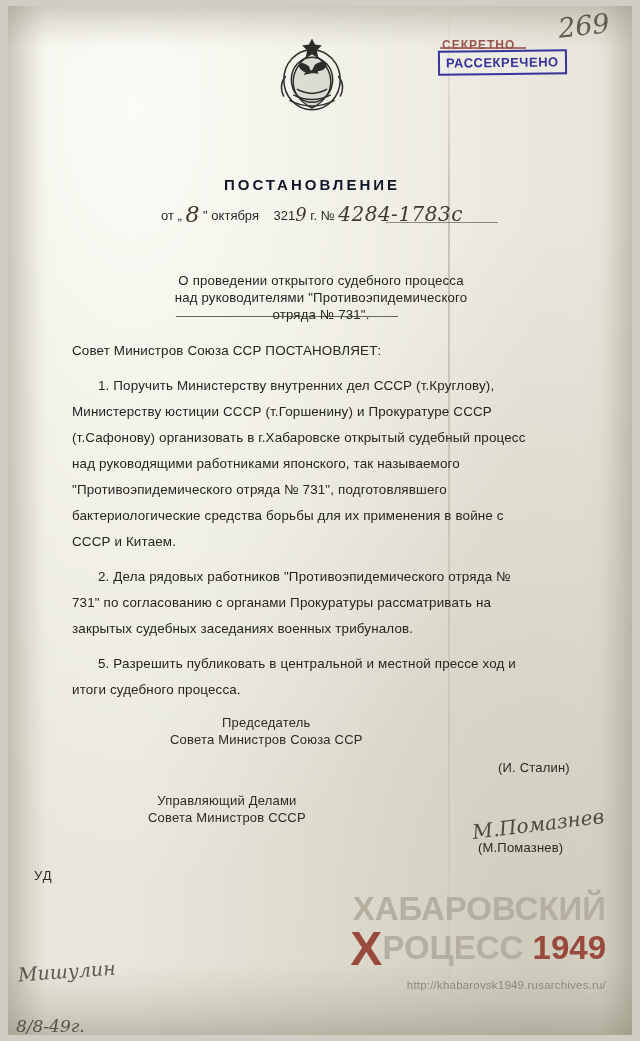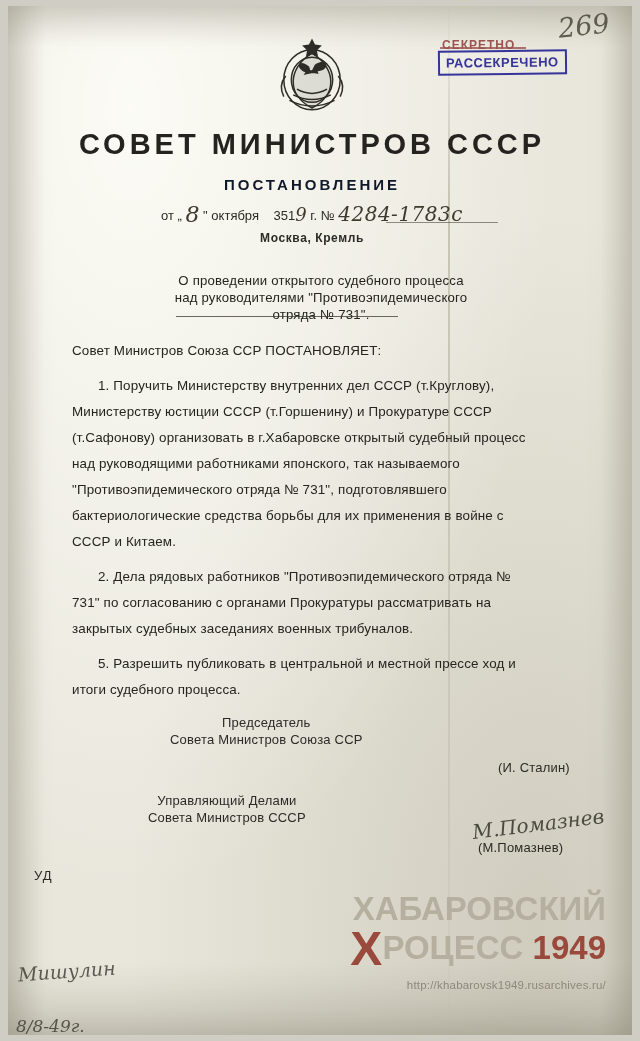--- a/index.html
+++ b/index.html
@@ -350,37 +350,35 @@
         <path d="M34 64 q16 9 32 0"></path>
       </g>
       <g fill="#2e2c27">
         <path d="M50 10 l3.2 6.6 7.3 1 -5.3 5.1 1.3 7.2 -6.5 -3.4 -6.5 3.4 1.3 -7.2 -5.3 -5.1 7.3 -1z"></path>
         <path d="M47 40 c0 0 -7 -6 -10 -3 -3 3 2 8 6 9 l-2 3 8 -2 z"></path>
         <path d="M53 38 c4 -3 10 -5 12 -1 2 4 -4 8 -9 8 l1 3 -8 -2z"></path>
         <rect x="45" y="44" width="10" height="3" rx="1"></rect>
       </g>
     </svg>
 
-    <div class="title">СОВЕТ МИНИСТРОВ СССР</div>
     <div class="subtitle">ПОСТАНОВЛЕНИЕ</div>
 
     <div class="dateline">
       <span class="seg">от „</span>
       <span class="seg hand day">8</span>
       <span class="seg">"</span>
       <span class="seg">октября</span>
       &nbsp;&nbsp;
-      <span class="seg">351</span><span class="seg hand year">9</span>
+      <span class="seg">321</span><span class="seg hand year">9</span>
       <span class="seg">г.</span>
       <span class="seg">№</span>
       <span class="seg hand num">4284-1783с</span>
     </div>
     <div class="num-underline"></div>
 
-    <div class="place">Москва, Кремль</div>
 
     <div class="heading">
       <div>О проведении открытого судебного процесса</div>
       <div>над руководителями "Противоэпидемического</div>
       <div>отряда № 731".</div>
     </div>
     <div class="heading-underline"></div>
 
     <div class="body">
       <p class="lead">Совет Министров Союза ССР  ПОСТАНОВЛЯЕТ:</p>

